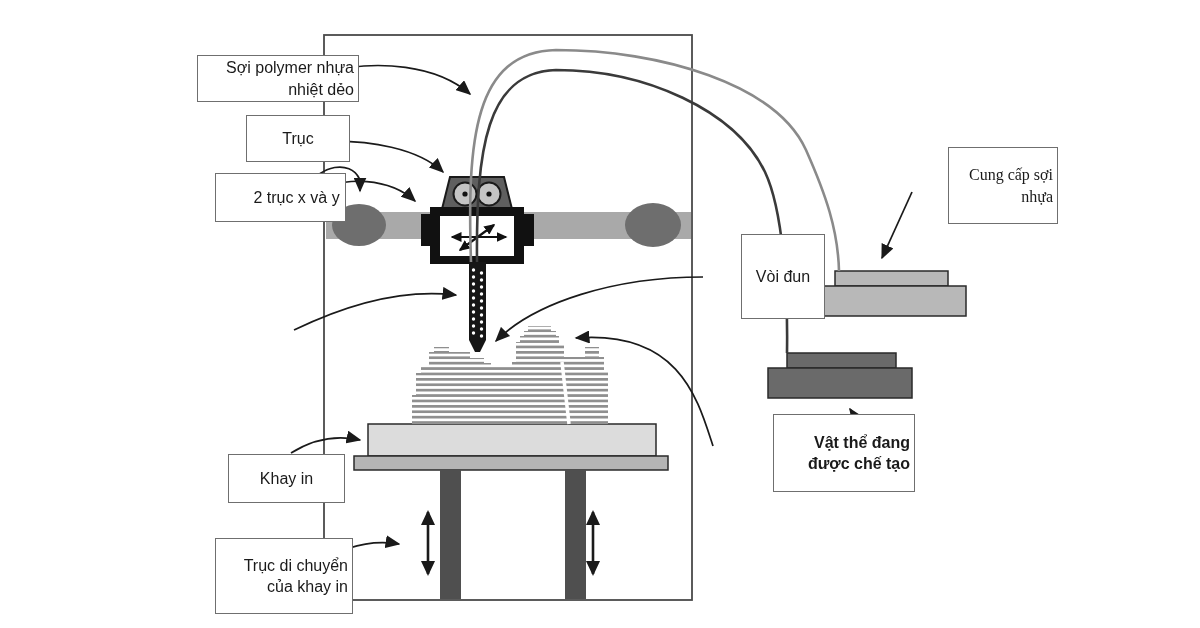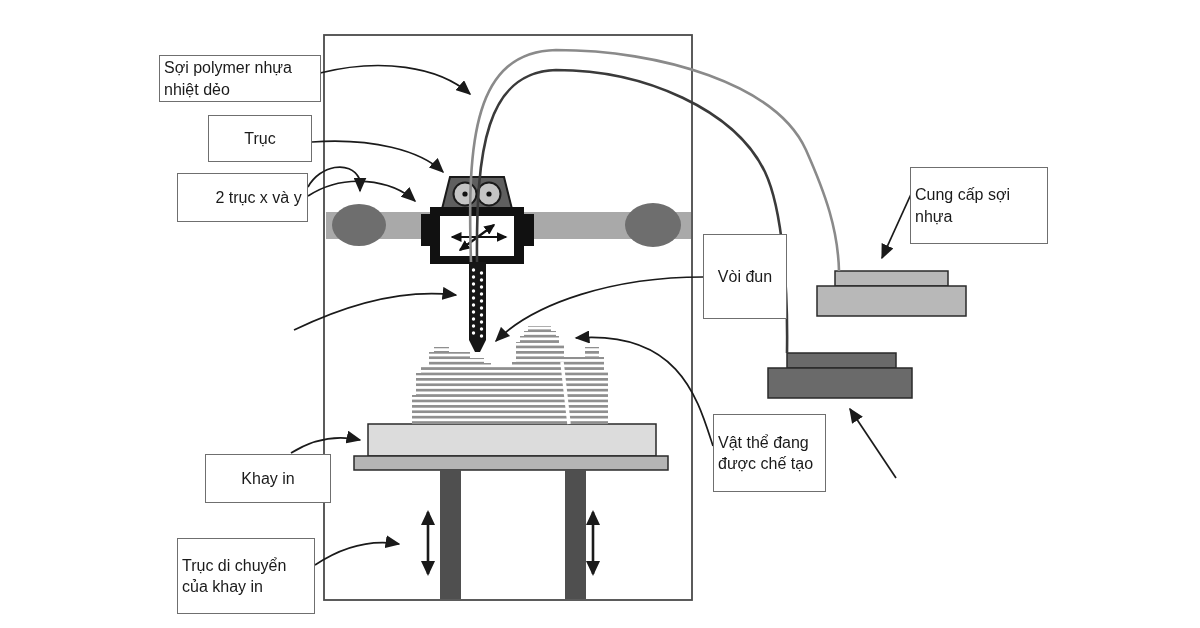--- a/index.html
+++ b/index.html
@@ -3,22 +3,22 @@
 <meta charset="utf-8">
 <style>
   html,body{margin:0;padding:0;background:#fff;}
   #stage{
     position:relative;width:1200px;height:628px;background:#ffffff;
     font-family:"Liberation Sans", sans-serif;color:#1a1a1a;overflow:hidden;
   }
   #diagram-svg{position:absolute;left:0;top:0;}
   .label-box{
     position:absolute;display:flex;align-items:center;justify-content:center;
-    text-align:left;background:#ffffff;border:1.6px solid #6f6f6f;
-    font-size:16px;line-height:1.32;color:#1a1a1a;padding:2px 4px;box-sizing:border-box;
+    text-align:right;background:#ffffff;border:1.6px solid #6f6f6f;
+    font-size:16px;line-height:1.32;color:#1a1a1a;padding:2px 4px;box-sizing:border-box;margin-left:38px;
   }
   .label-plain{
     position:absolute;background:transparent;border:none;text-align:left;
     font-size:21px;line-height:1.26;color:#1a1a1a;
   }
 </style>
 </head>
 <body>
 
 <div id="stage">
@@ -132,24 +132,24 @@
     </g>
   </svg>
 
   <div class="label-box" style="left:159px;top:55px;width:162px;height:47px;">Sợi polymer nhựa nhiệt dẻo</div>
 
   <div class="label-box" style="left:208px;top:115px;width:104px;height:47px;">Trục</div>
 
   <div class="label-box" style="left:177px;top:173px;width:131px;height:49px;padding-left:36px;">2 trục x và y</div>
 
 
-  <div class="label-box" style="left:205px;top:454px;width:126px;height:49px;">Khay in</div>
+  <div class="label-box" style="left:190px;top:454px;width:117px;height:49px;">Khay in</div>
 
   <div class="label-box" style="left:177px;top:538px;width:138px;height:76px;">Trục di chuyển của khay in</div>
 
   <div class="label-box" style="left:703px;top:234px;width:84px;height:85px;">Vòi đun</div>
 
-  <div class="label-box" style="left:713px;top:414px;width:113px;height:78px;">Vật thể đang được chế tạo</div>
+  <div class="label-box" style="left:735px;top:414px;width:142px;height:78px;font-weight:bold;">Vật thể đang được chế tạo</div>
 
-  <div class="label-box" style="left:910px;top:167px;width:138px;height:77px;">Cung cấp sợi nhựa</div>
+  <div class="label-box" style="left:910px;top:147px;width:110px;height:77px;font-family:Liberation Serif, serif;">Cung cấp sợi nhựa</div>
 
 
 </div>
 
 </body></html>

